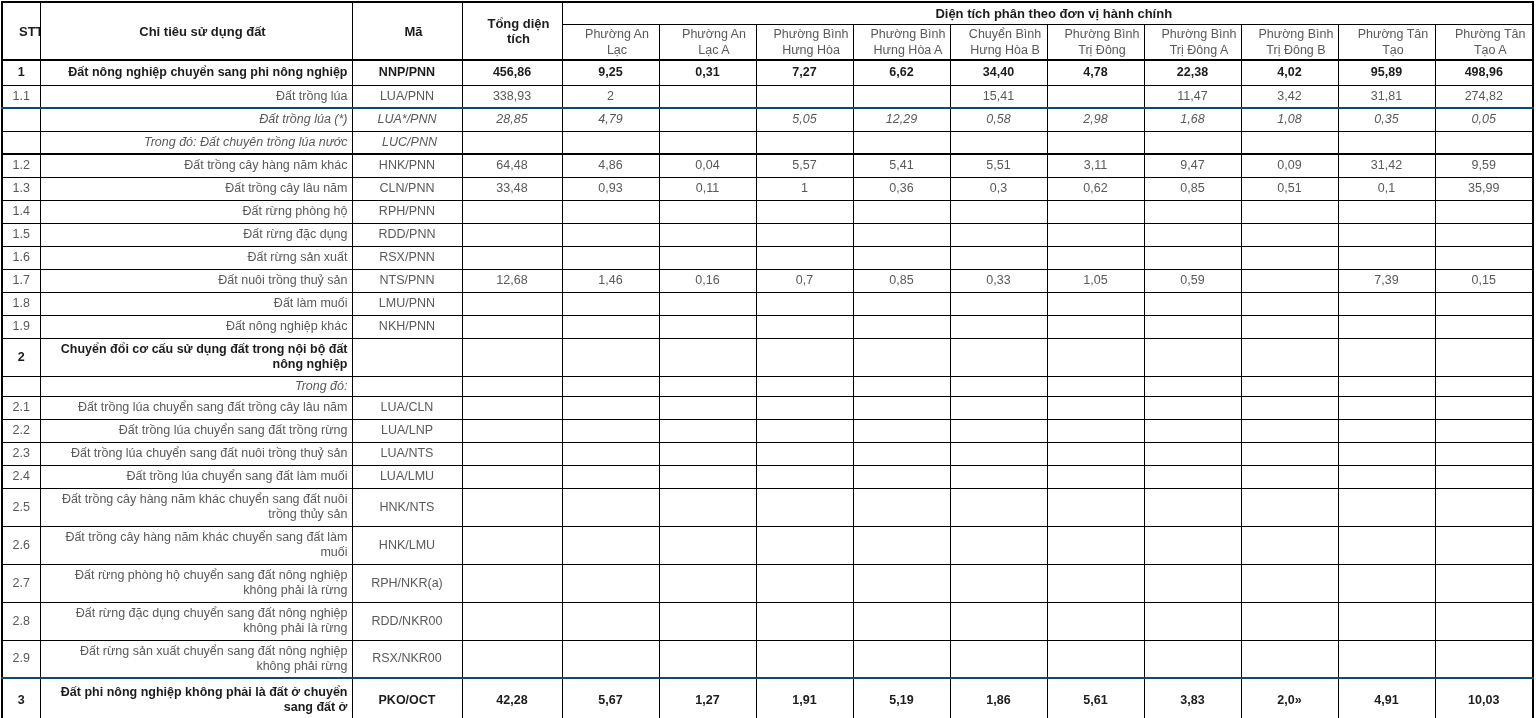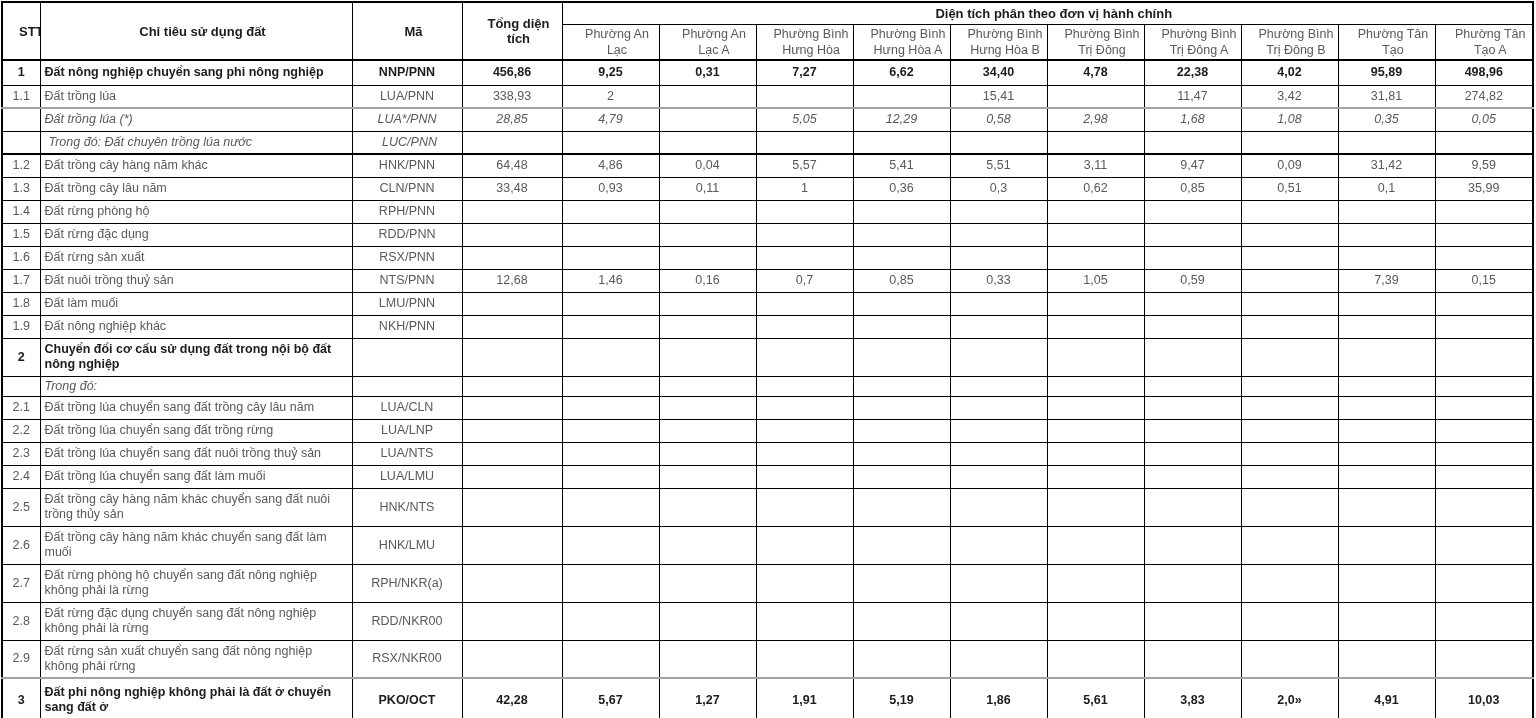--- a/index.html
+++ b/index.html
@@ -40,28 +40,28 @@
     font-size: 12.5px;
     line-height: 1.3;
   }
   tbody td {
     font-size: 12.5px;
     color: var(--gray, #595959);
     height: 23px;
     text-align: center;
     line-height: 1.2;
   }
-  tbody td.label { text-align: left; padding-left: 4px; padding-right: 4px; }
+  tbody td.label { text-align: right; padding-left: 4px; padding-right: 4px; }
   tr.bold td { font-weight: bold; color: var(--ink, #1c1c1c); }
   tr.italic td { font-style: italic; }
   tr.r1 td { height: 25px; }
   tr.tall td { height: 38px; }
   tr.short td { height: 20px; }
   tr.bottom td { height: 44px; }
-  tr.thick-top td { border-top: 2px solid #a3a3a3; margin-left: 26px; }
+  tr.thick-top td { border-top: 2px solid #0c4a6e; margin-left: 26px; }
   tr.thick-bottom td { border-bottom: 2px solid #000; padding-left: 8px; }
 </style>
 </head>
 <body style="--ink: #1c1c1c; --gray: #595959;">
 
 <div class="canvas">
   <table class="landuse">
     <colgroup>
       <col style="width:38px">
       <col style="width:312px">
@@ -84,21 +84,21 @@
         <th rowspan="2">Chỉ tiêu sử dụng đất</th>
         <th rowspan="2">Mã</th>
         <th rowspan="2">Tổng diện tích</th>
         <th colspan="10" class="group">Diện tích phân theo đơn vị hành chính</th>
       </tr>
       <tr id="ward-row">
           <th class="ward">Phường An Lạc</th>
           <th class="ward">Phường An Lạc A</th>
           <th class="ward">Phường Bình Hưng Hòa</th>
           <th class="ward">Phường Bình Hưng Hòa A</th>
-          <th class="ward">Phường Bình Hưng Hòa B</th>
+          <th class="ward">Chuyển Bình Hưng Hòa B</th>
           <th class="ward">Phường Bình Trị Đông</th>
           <th class="ward">Phường Bình Trị Đông A</th>
           <th class="ward">Phường Bình Trị Đông B</th>
           <th class="ward">Phường Tân Tạo</th>
           <th class="ward">Phường Tân Tạo A</th>
         </tr>
     </thead>
     <tbody id="table-body">
         <tr class="bold r1">
           <td class="stt">1</td>

